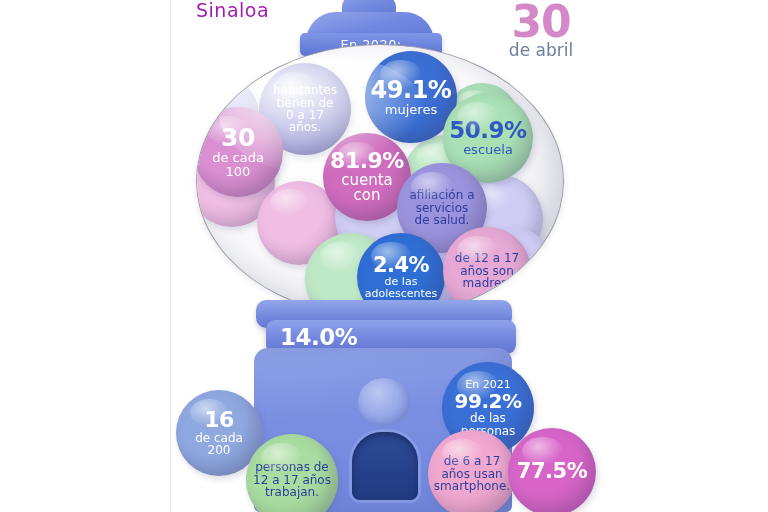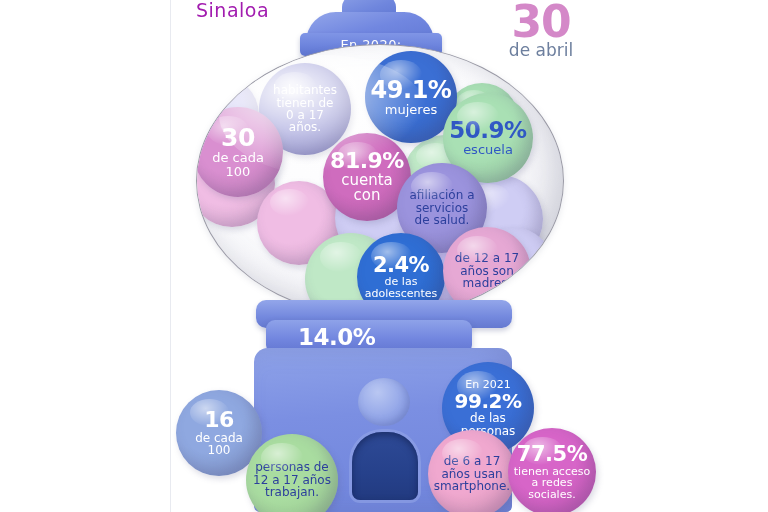--- a/index.html
+++ b/index.html
@@ -66,24 +66,24 @@
     pointer-events:none;
   }
 
   
   .neck{
     position:absolute;left:256px;top:300px;width:256px;height:28px;border-radius:10px;
     background:linear-gradient(180deg,#93a6ea 0%,#7489de 60%,#6579d0 100%);
     box-shadow:0 3px 5px rgba(70,80,130,.25);
   }
   .banner{
-    position:absolute;left:266px;top:320px;width:206px;height:34px;border-radius:9px;
+    position:absolute;left:266px;top:320px;width:250px;height:34px;border-radius:9px;
     background:linear-gradient(180deg,#8ea2e9 0%,#7286df 55%,#6175d0 100%);
     box-shadow:0 3px 6px rgba(70,80,130,.3);
-    display:flex;align-items:center;padding-left:32px;box-sizing:border-box;
+    display:flex;align-items:center;padding-left:14px;box-sizing:border-box;
   }
   .banner .pct{
     color:#ffffff;font-size:23px;font-weight:bold;letter-spacing:-.5px;
     font-family:"DejaVu Sans", sans-serif;
   }
   .banner .txt{
     color:#e9edfb;font-size:13px;margin-left:8px;
     font-family:"DejaVu Sans", sans-serif;
   }
   .banner .txt sup{font-size:8px;}
@@ -199,38 +199,35 @@
     <span class="pct">14.0%</span>
   </div>
   <div class="base"></div>
   <div class="knob"></div>
   <div class="slot"></div>
 
   <div id="outer-balls">
       <div class="ball sh gloss" style="left: 176px; top: 390px; width: 86px; height: 86px; color: rgb(255, 255, 255); background: radial-gradient(circle at 35% 28%, rgb(143, 168, 224) 0%, rgb(143, 168, 224) 45%, rgba(0, 0, 0, 0.14) 100%) rgb(143, 168, 224); position: absolute;">
         <div class="pct" style="font-size: 22px;">16</div>
         <div class="lbl" style="font-size: 12px; white-space: pre-line;">de cada
-100</div>
+200</div>
       </div>
       <div class="ball sh gloss" style="left: 246px; top: 434px; width: 92px; height: 92px; color: rgb(44, 63, 156); background: radial-gradient(circle at 35% 28%, rgb(169, 220, 160) 0%, rgb(169, 220, 160) 45%, rgba(0, 0, 0, 0.14) 100%) rgb(169, 220, 160); position: absolute;">
         <div class="lbl" style="font-size: 12px; white-space: pre-line;">personas de
 12 a 17 años
 trabajan.</div>
       </div>
       <div class="ball sh gloss" style="left: 442px; top: 362px; width: 92px; height: 92px; color: rgb(255, 255, 255); background: radial-gradient(circle at 35% 28%, rgb(58, 111, 214) 0%, rgb(58, 111, 214) 45%, rgba(0, 0, 0, 0.14) 100%) rgb(58, 111, 214); position: absolute;">
         <div class="lbl" style="font-size: 11px; margin-bottom: 1px;">En 2021</div>
         <div class="pct" style="font-size: 20px;">99.2%</div>
         <div class="lbl" style="font-size: 12px; white-space: pre-line;">de las
 personas</div>
       </div>
       <div class="ball sh gloss" style="left: 428px; top: 430px; width: 88px; height: 88px; color: rgb(44, 63, 156); background: radial-gradient(circle at 35% 28%, rgb(240, 168, 207) 0%, rgb(240, 168, 207) 45%, rgba(0, 0, 0, 0.14) 100%) rgb(240, 168, 207); position: absolute;">
         <div class="lbl" style="font-size: 12px; white-space: pre-line;">de 6 a 17
 años usan
 smartphone.</div>
       </div>
       <div class="ball sh gloss" style="left: 508px; top: 428px; width: 88px; height: 88px; color: rgb(255, 255, 255); background: radial-gradient(circle at 35% 28%, rgb(215, 101, 200) 0%, rgb(215, 101, 200) 45%, rgba(0, 0, 0, 0.14) 100%) rgb(215, 101, 200); position: absolute;">
         <div class="pct" style="font-size: 21px;">77.5%</div>
-        <div class="lbl" style="font-size: 11px; white-space: pre-line;">tienen acceso
-a redes
-sociales.</div>
       </div>
     </div>
 </div>
 
 </body></html>

